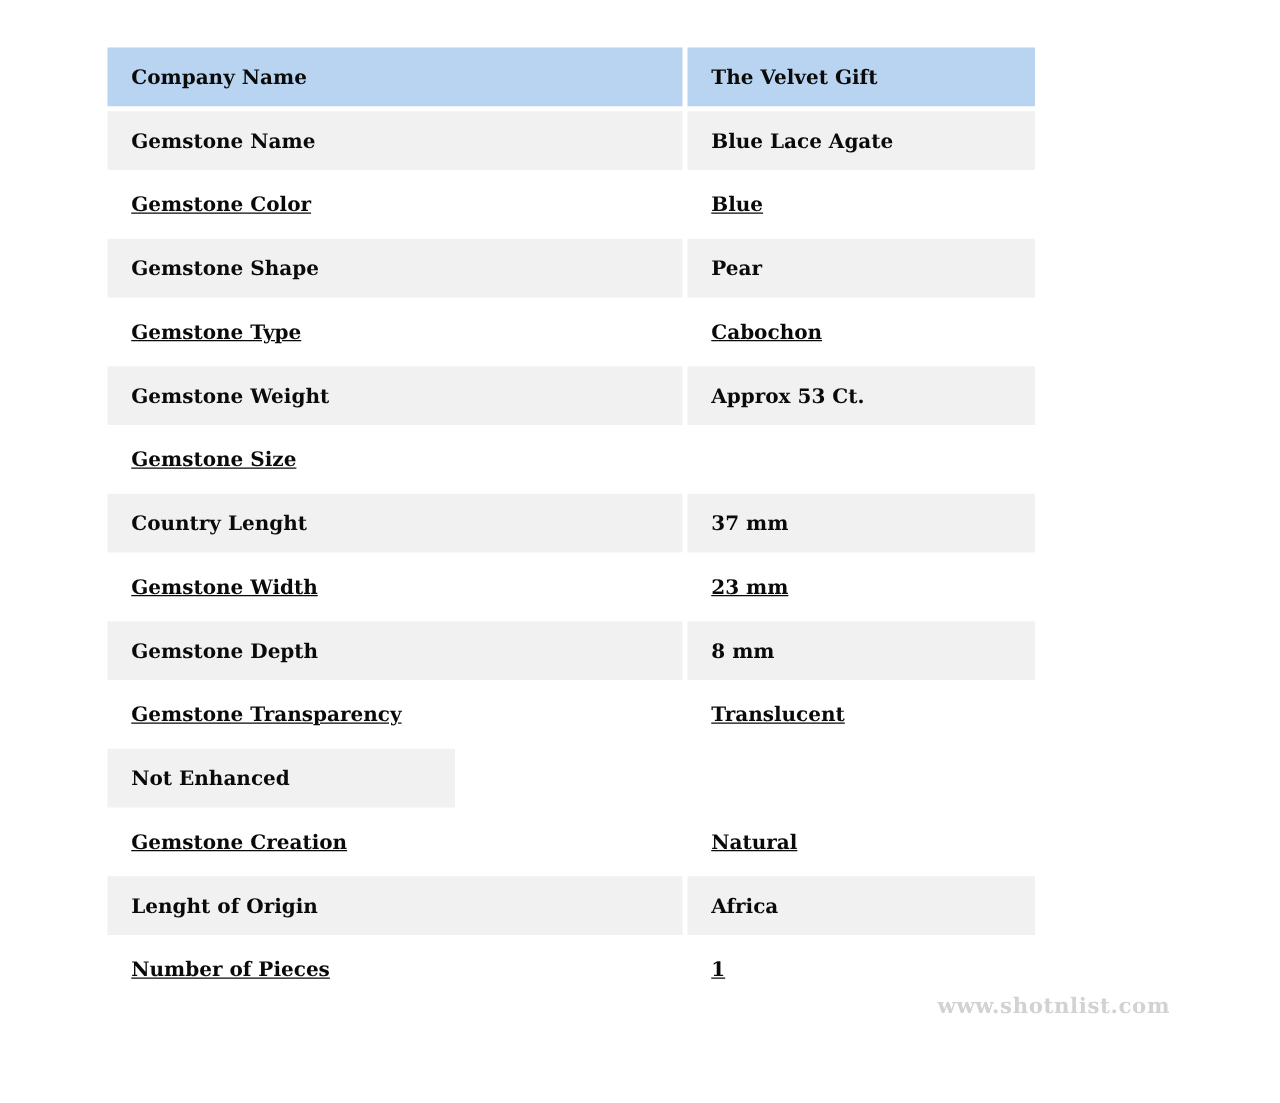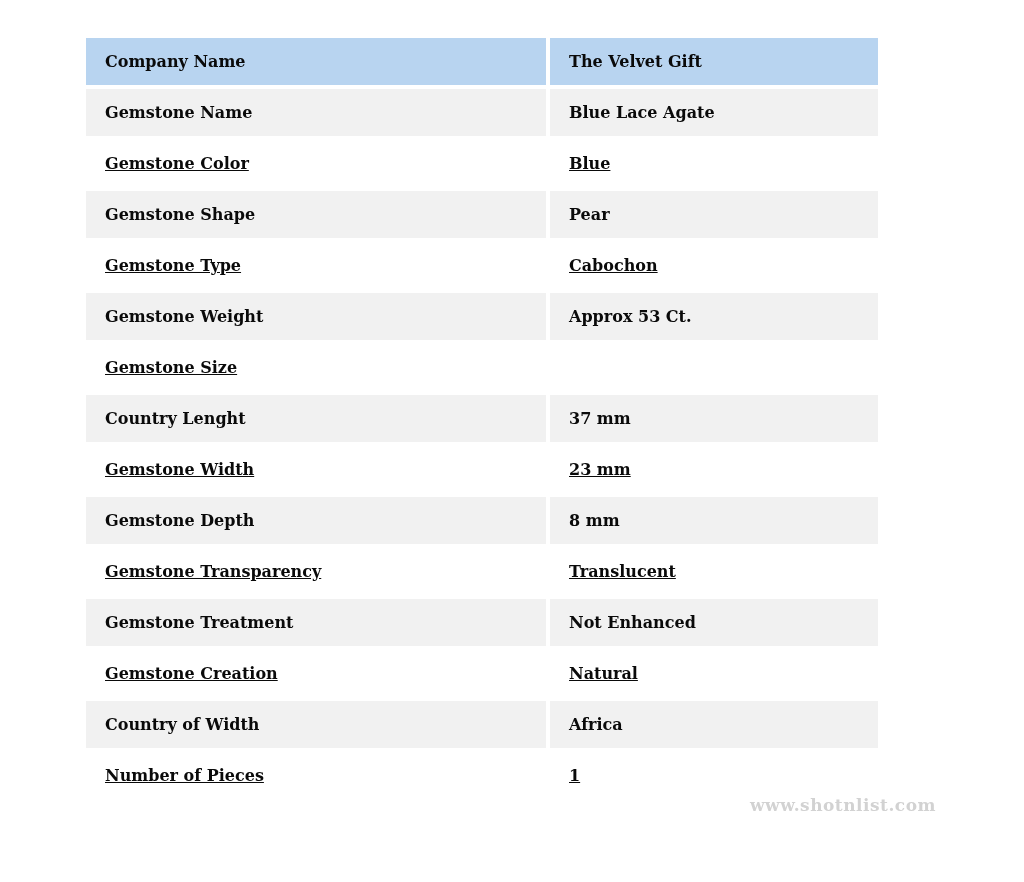--- a/index.html
+++ b/index.html
@@ -33,21 +33,21 @@
     height: 47px;
     line-height: 47px;
     font-size: 16px;
     font-weight: bold;
     color: var(--text-color);
     padding-left: 19px;
     white-space: nowrap;
     overflow: hidden;
   }
   .cell.label { width: 460px; margin-right: 4px; }
-  .cell.value { width: 328px; }
+  .cell.value { width: 278px; }
   .row.header .cell { background: var(--header-bg); }
   .row.alt .cell { background: var(--row-alt-bg); }
   .row.plain .cell { background: var(--row-bg); text-decoration: underline; }
   .watermark {
     position: absolute;
     top: 795px;
     right: 88px;
     font-size: 17px;
     font-weight: bold;
     letter-spacing: 0.5px;
@@ -106,31 +106,30 @@
     <div class="cell label">Gemstone Depth</div>
     <div class="cell value">8 mm</div>
   </div>
 
   <div class="row plain">
     <div class="cell label">Gemstone Transparency</div>
     <div class="cell value">Translucent</div>
   </div>
 
   <div class="row alt">
-    <div class="cell label">Gemstone Treatment</div>
     <div class="cell value">Not Enhanced</div>
   </div>
 
   <div class="row plain">
     <div class="cell label">Gemstone Creation</div>
     <div class="cell value">Natural</div>
   </div>
 
   <div class="row alt">
-    <div class="cell label">Country of Width</div>
+    <div class="cell label">Lenght of Origin</div>
     <div class="cell value">Africa</div>
   </div>
 
   <div class="row plain">
     <div class="cell label">Number of Pieces</div>
     <div class="cell value">1</div>
   </div>
 </div>
 </div>
 

